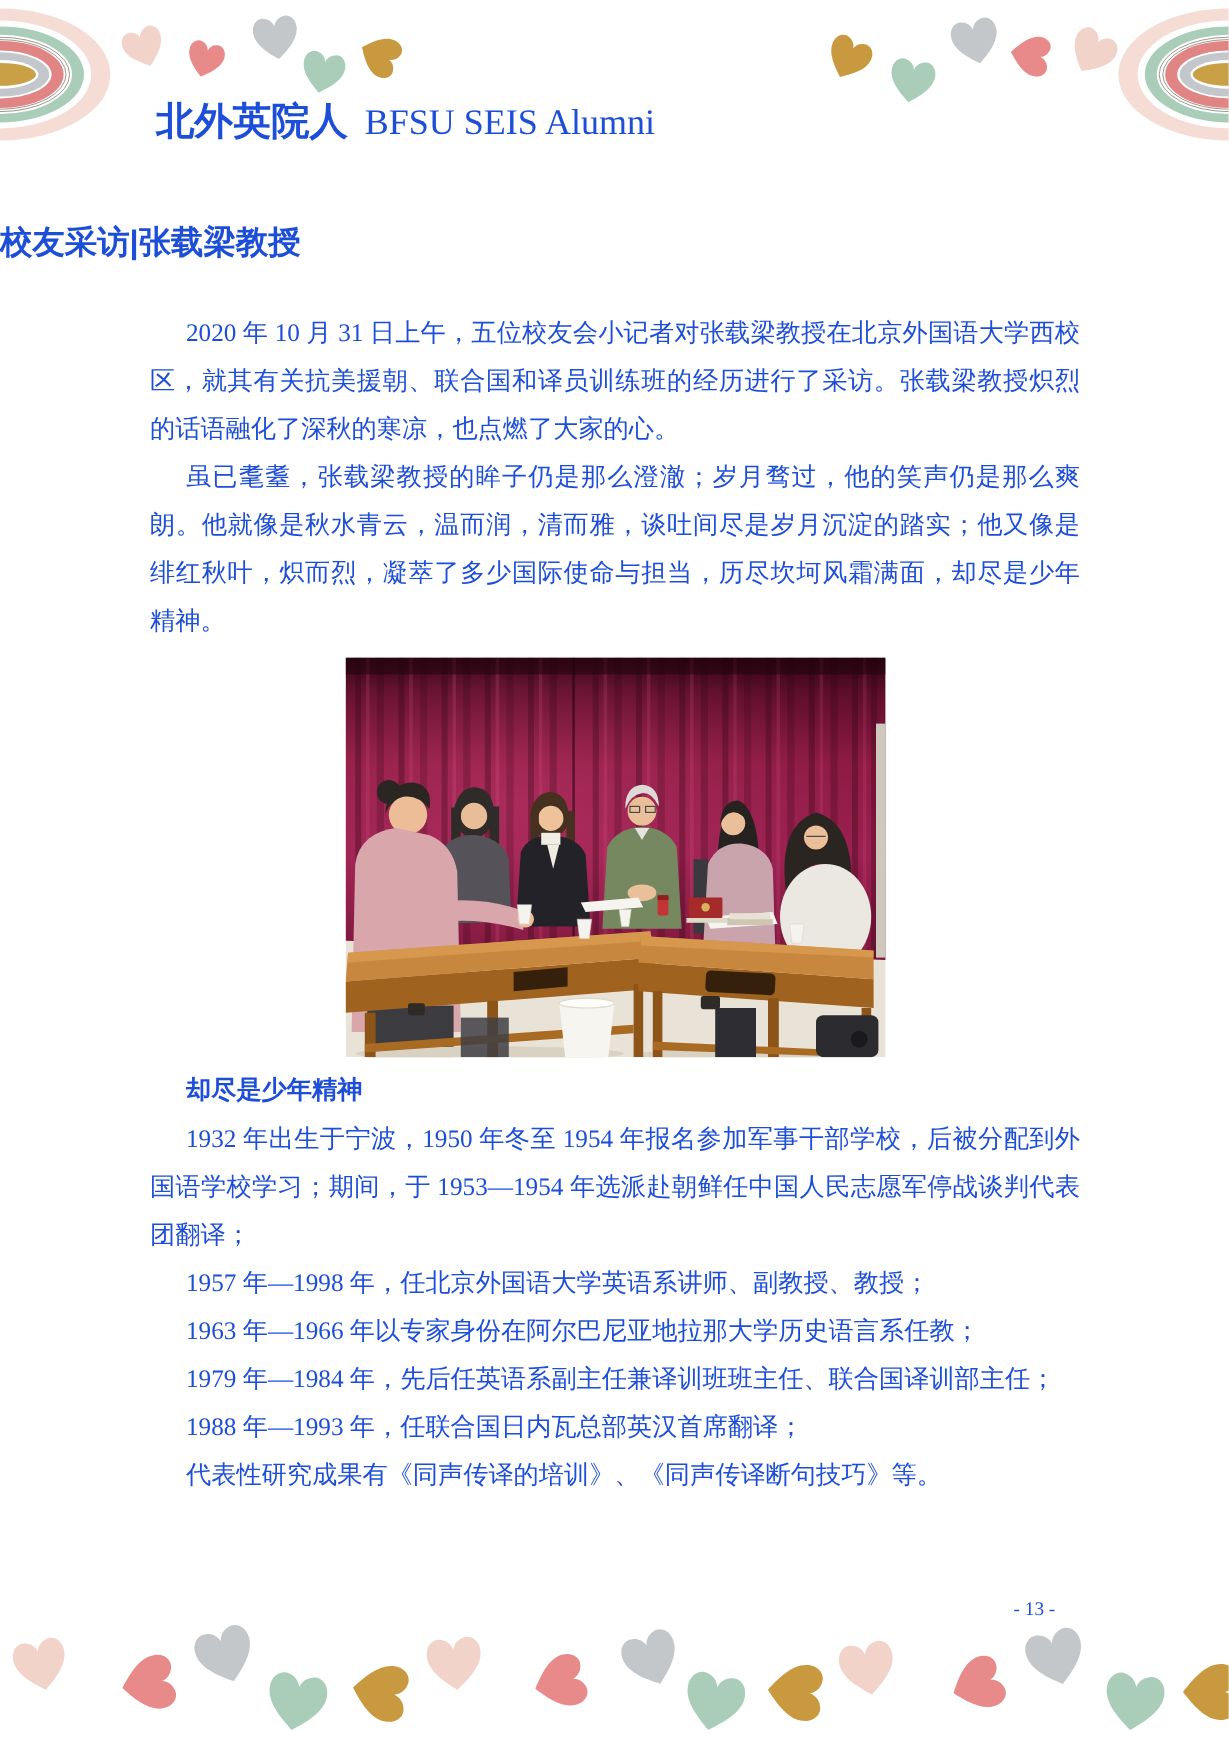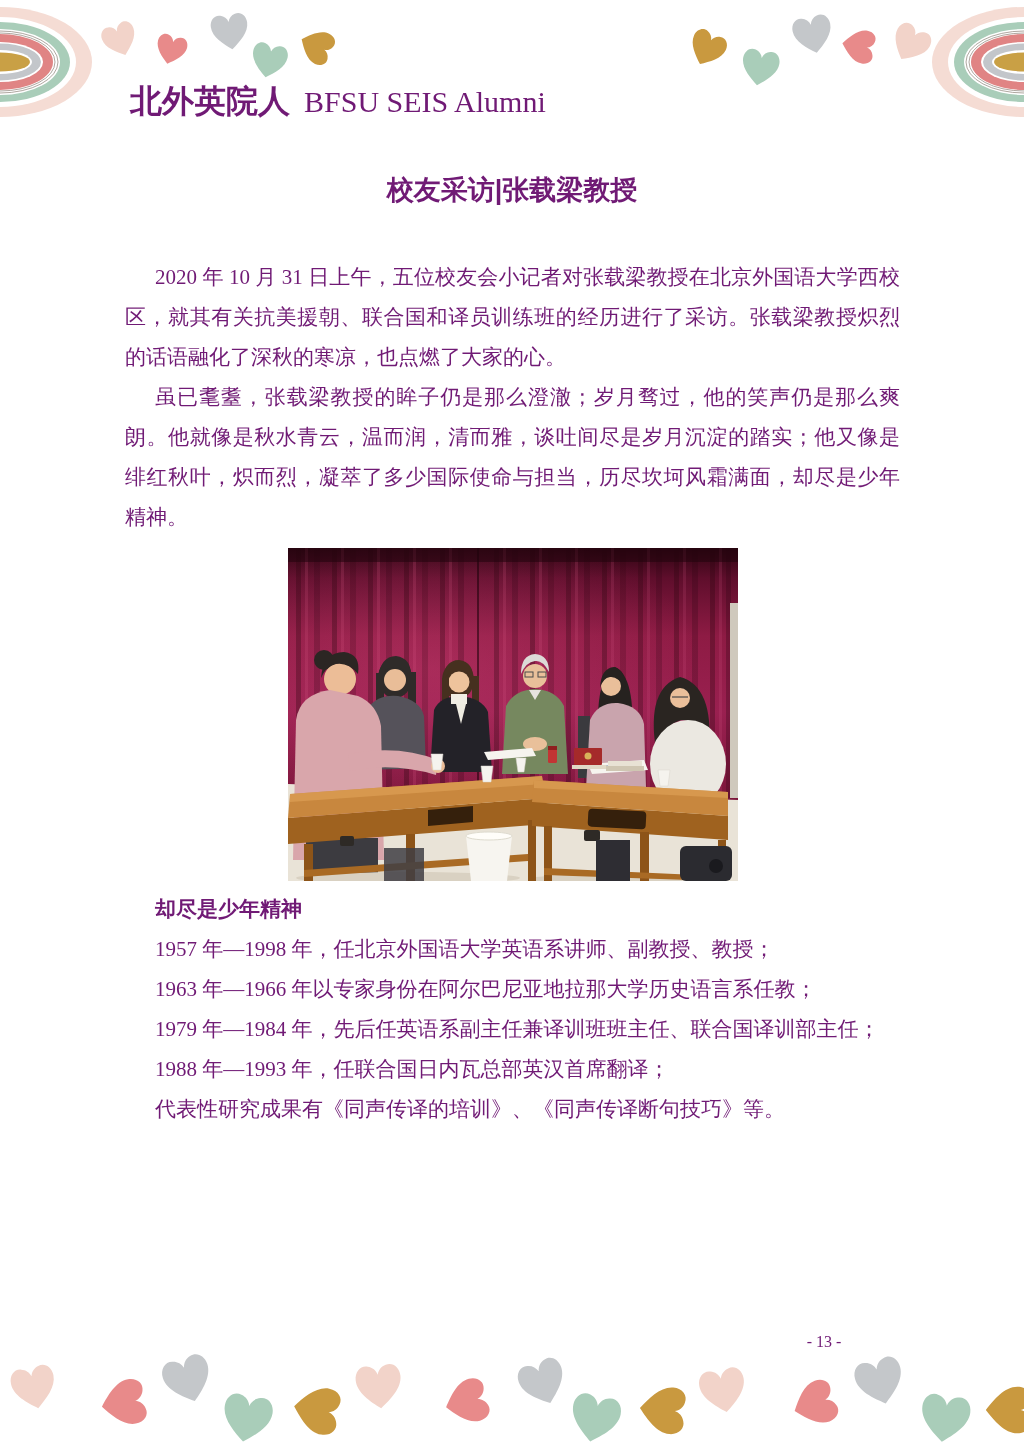--- a/index.html
+++ b/index.html
@@ -1,37 +1,37 @@
 <!DOCTYPE html>
 <html><head>
 <meta charset="utf-8">
 <style>
   html,body{margin:0;padding:0;background:#ffffff;}
   .page{position:relative;width:1024px;height:1448px;background:#ffffff;overflow:hidden;
-        font-family:"Liberation Serif","DejaVu Serif",serif;color:#701a75;}
+        font-family:"Liberation Serif","DejaVu Serif",serif;color:#1d4ed8;}
   
   .rainbow{position:absolute;top:0;}
   .rainbow.left{left:0;}
   .rainbow.right{right:0;transform:scaleX(-1);}
   .heart{position:absolute;}
   
   .header{position:absolute;left:130px;top:80px;white-space:nowrap;}
   .brand-cjk{font-family:"Liberation Sans","DejaVu Sans",sans-serif;font-weight:bold;font-size:32px;}
   .brand-en{font-family:"Liberation Serif","DejaVu Serif",serif;font-size:30px;margin-left:10px;}
   
-  .article-title{position:absolute;left:0;right:0;top:172px;text-align:center;
+  .article-title{position:absolute;left:0;right:0;top:184px;text-align:left;
         font-family:"Liberation Sans","DejaVu Sans",sans-serif;font-weight:bold;font-size:27px;}
   .content{position:absolute;left:125px;top:257px;width:775px;}
   .content p{margin:0;font-size:21px;line-height:40px;text-align:justify;text-indent:30px;}
   .photo-wrap{width:450px;height:333px;margin:11px auto 8px auto;}
   .photo-wrap svg{display:block;}
   .bio-heading{font-family:"Liberation Sans","DejaVu Sans",sans-serif;font-weight:bold;
         font-size:21px;line-height:40px;text-indent:30px;margin:0;}
   
-  .page-number{position:absolute;left:794px;top:1333px;width:60px;text-align:center;
+  .page-number{position:absolute;left:832px;top:1333px;width:60px;text-align:center;
         font-size:16px;z-index:5;}
 </style>
 </head>
 <body>
 
 <svg width="0" height="0" style="position:absolute" aria-hidden="true">
   <defs>
     <symbol id="heart" viewBox="0 0 48 48">
       <path d="M24 43 C15 36 4 27 4 16 C4 8 10 3 16 5 C20 6 23 9 24 13 C25 9 28 6 32 5 C38 3 44 8 44 16 C44 27 33 36 24 43 Z"></path>
     </symbol>
@@ -260,20 +260,21 @@
           <rect x="308" y="292" width="34" height="41" fill="#2e2d33"></rect>
           <polygon points="178,288 224,288 219,333 183,333" fill="#f7f5f0"></polygon>
           <ellipse cx="201" cy="288" rx="23" ry="4" fill="#fffdf9" stroke="#dddace" stroke-width="1"></ellipse>
           <rect x="392" y="298" width="52" height="35" rx="6" fill="#2b2b30"></rect>
           <circle cx="428" cy="318" r="7" fill="#1a1a1e"></circle>
         </g>
       </svg>
     </div>
 
     <p class="bio-heading">却尽是少年精神</p>
+    <p>1932 年出生于宁波，1950 年冬至 1954 年报名参加军事干部学校，后被分配到外国语学校学习；期间，于 1953—1954 年选派赴朝鲜任中国人民志愿军停战谈判代表团翻译；</p>
     <p>1957 年—1998 年，任北京外国语大学英语系讲师、副教授、教授；</p>
     <p>1963 年—1966 年以专家身份在阿尔巴尼亚地拉那大学历史语言系任教；</p>
     <p>1979 年—1984 年，先后任英语系副主任兼译训班班主任、联合国译训部主任；</p>
     <p>1988 年—1993 年，任联合国日内瓦总部英汉首席翻译；</p>
     <p>代表性研究成果有《同声传译的培训》、《同声传译断句技巧》等。</p>
   </div>
 
   <div class="page-number">- 13 -</div>
 
   <svg class="heart" style="left:8px;top:1362px;transform:rotate(-12deg)" width="52" height="52">

